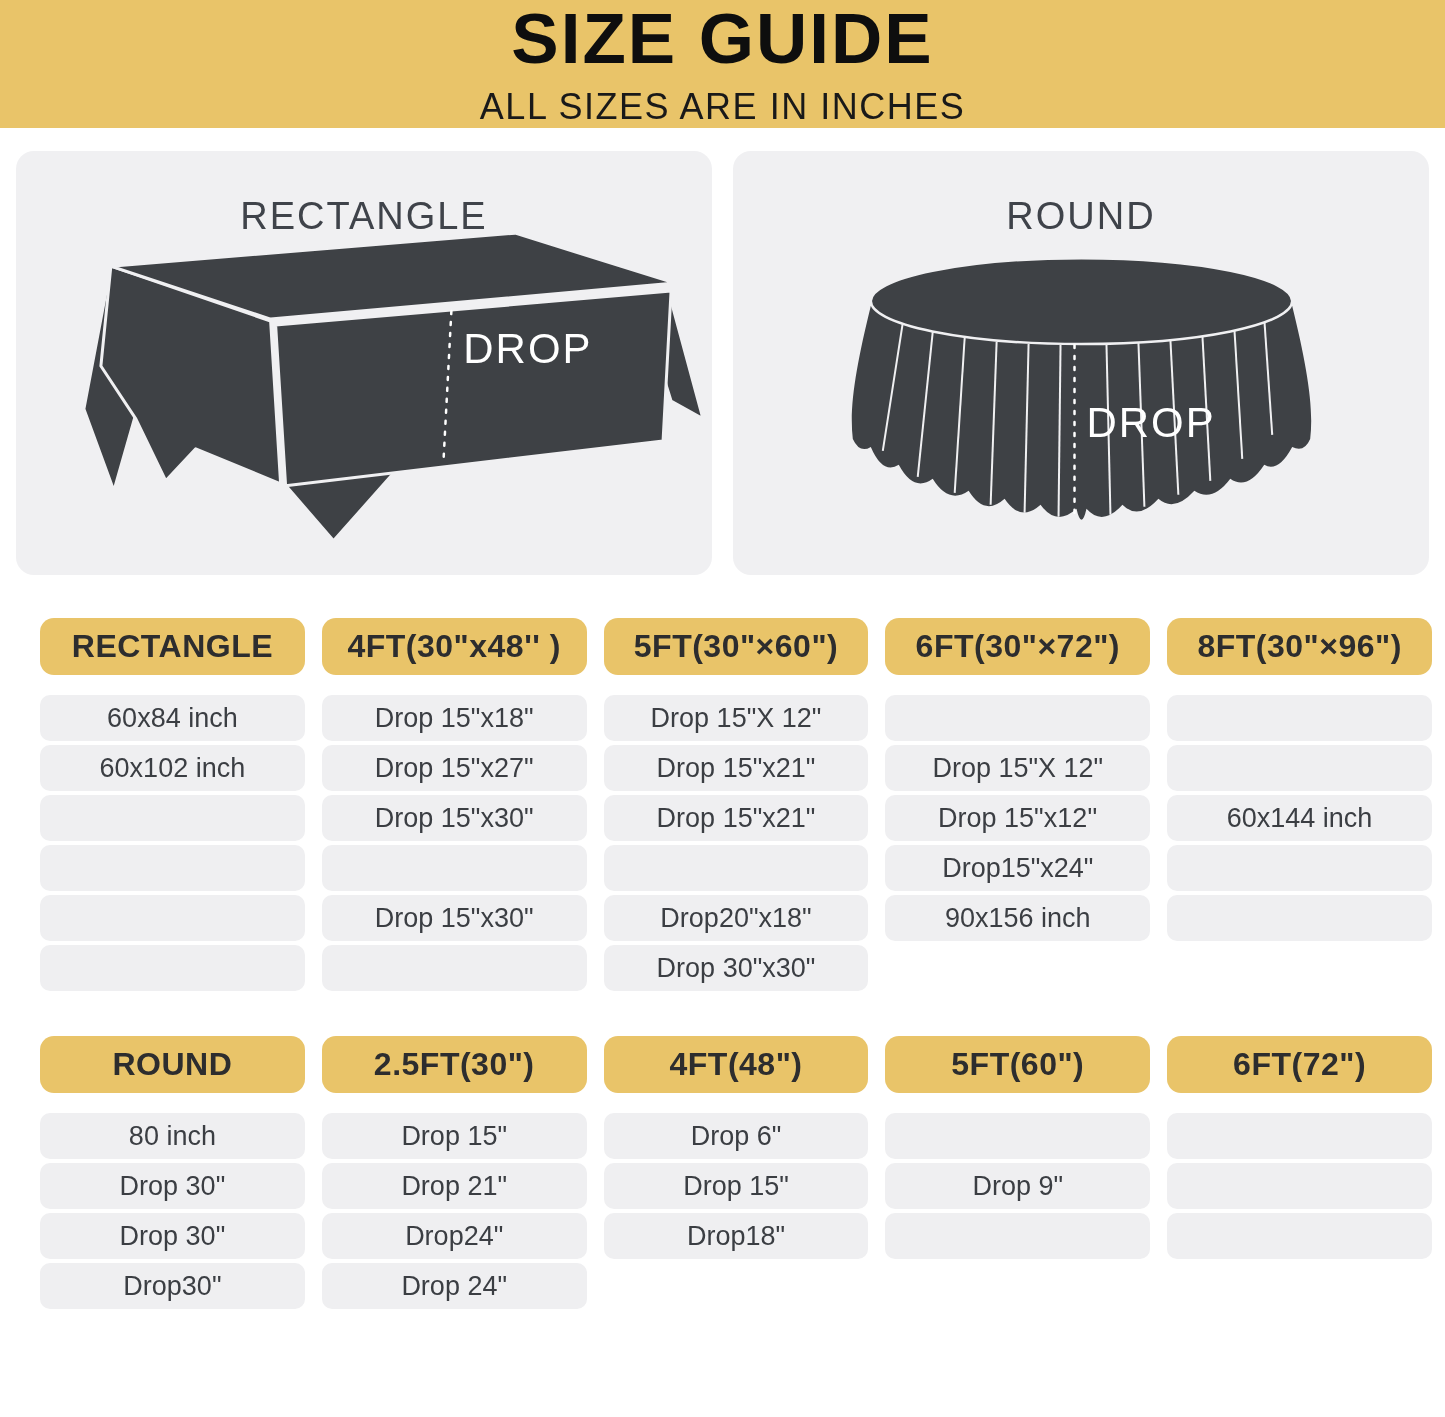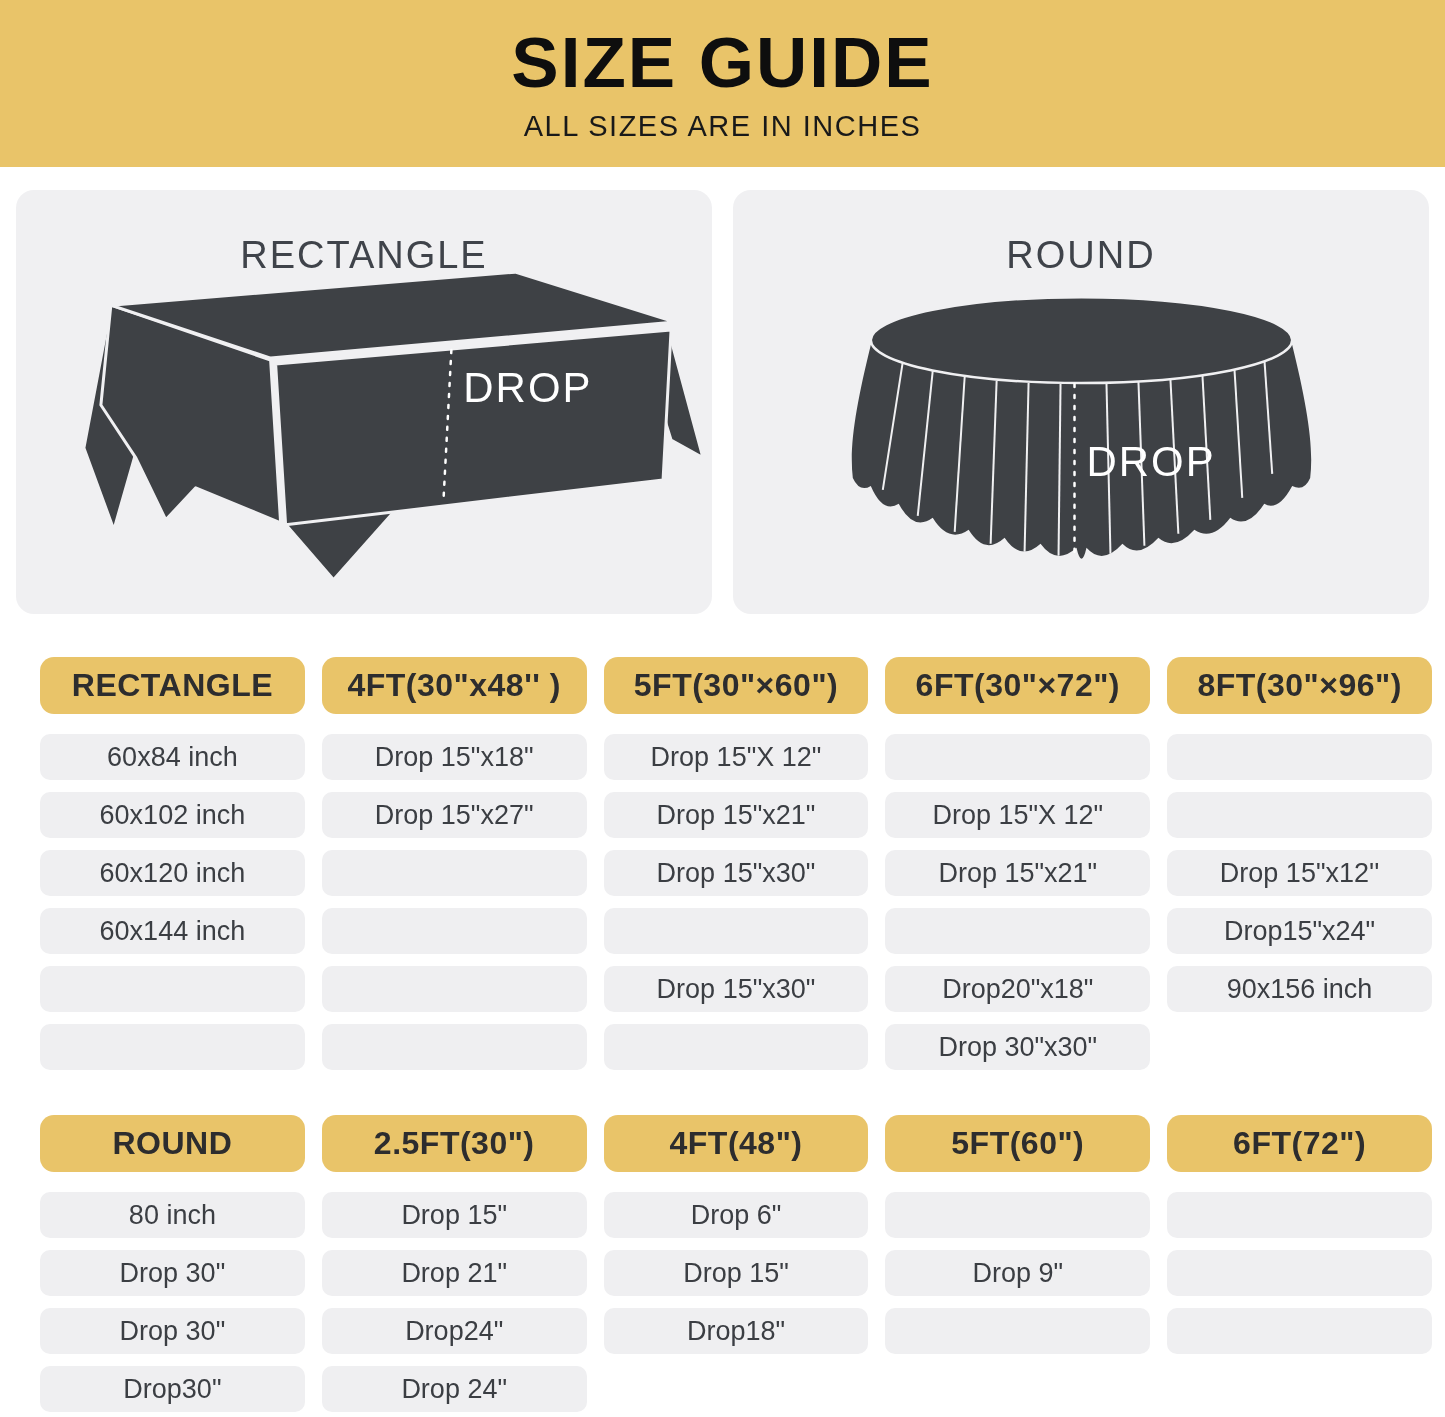--- a/index.html
+++ b/index.html
@@ -3,47 +3,47 @@
 <meta charset="utf-8">
 <style>
   html,body{margin:0;padding:0;}
   body{
     width:1445px;height:1417px;overflow:hidden;background:#ffffff;
     font-family:"Liberation Sans","DejaVu Sans",sans-serif;
     -webkit-font-smoothing:antialiased;
   }
   
   .banner{
-    height:167px;background:#e9c469;
+    height:128px;background:#e9c469;
     display:flex;flex-direction:column;align-items:center;justify-content:center;
   }
   .banner .title{
     font-size:71px;font-weight:700;color:#0e0e0e;letter-spacing:2px;line-height:1;
     margin-top:2px;
   }
   .banner .subtitle{
-    font-size:29px;font-weight:500;color:#191919;letter-spacing:1.5px;margin-top:12px;
+    font-size:36px;font-weight:500;color:#191919;letter-spacing:1.5px;margin-top:12px;
   }
   
   .panels{display:flex;gap:21px;margin:23px 16px 0 16px;}
   .panel{
     position:relative;flex:1;height:424px;background:#f0f0f2;border-radius:18px;
     overflow:hidden;
   }
   .panel-title{
     position:absolute;top:44px;left:0;right:0;text-align:center;
     font-size:38px;color:#3f434a;letter-spacing:2px;font-weight:400;
   }
   .panel svg{position:absolute;left:0;top:0;width:100%;height:100%;}
   
   .tables-wrap{margin:0 13px 0 40px;}
   .table-block.first{margin-top:43px;}
   .table-block.second{margin-top:45px;}
   .cols{display:grid;grid-template-columns:repeat(5,1fr);column-gap:17px;}
-  .body-rows{row-gap:12px;margin-top:20px;text-align:center;}
+  .body-rows{row-gap:4px;margin-top:20px;text-align:center;}
   .hcell{
     height:57px;background:#e9c469;border-radius:14px;
     display:flex;align-items:center;justify-content:center;
     font-size:32px;font-weight:700;color:#2d2d2e;letter-spacing:.5px;
   }
   .cell{
     height:46px;background:#efeff1;border-radius:10px;
     display:flex;align-items:center;justify-content:center;
     font-size:27px;color:#3b3e43;
   }
@@ -130,21 +130,20 @@
         <div class="cell">60x84 inch</div>
         <div class="cell">Drop 15"x18"</div>
         <div class="cell">Drop 15"X 12"</div>
         <div class="cell"></div>
         <div class="cell"></div>
         <div class="cell">60x102 inch</div>
         <div class="cell">Drop 15"x27"</div>
         <div class="cell">Drop 15"x21"</div>
         <div class="cell">Drop 15"X 12"</div>
         <div class="cell"></div>
-        <div class="cell">60x120 inch</div>
         <div class="cell"></div>
         <div class="cell">Drop 15"x30"</div>
         <div class="cell">Drop 15"x21"</div>
         <div class="cell">Drop 15"x12''</div>
         <div class="cell">60x144 inch</div>
         <div class="cell"></div>
         <div class="cell"></div>
         <div class="cell"></div>
         <div class="cell">Drop15"x24"</div>
         <div class="cell"></div>

